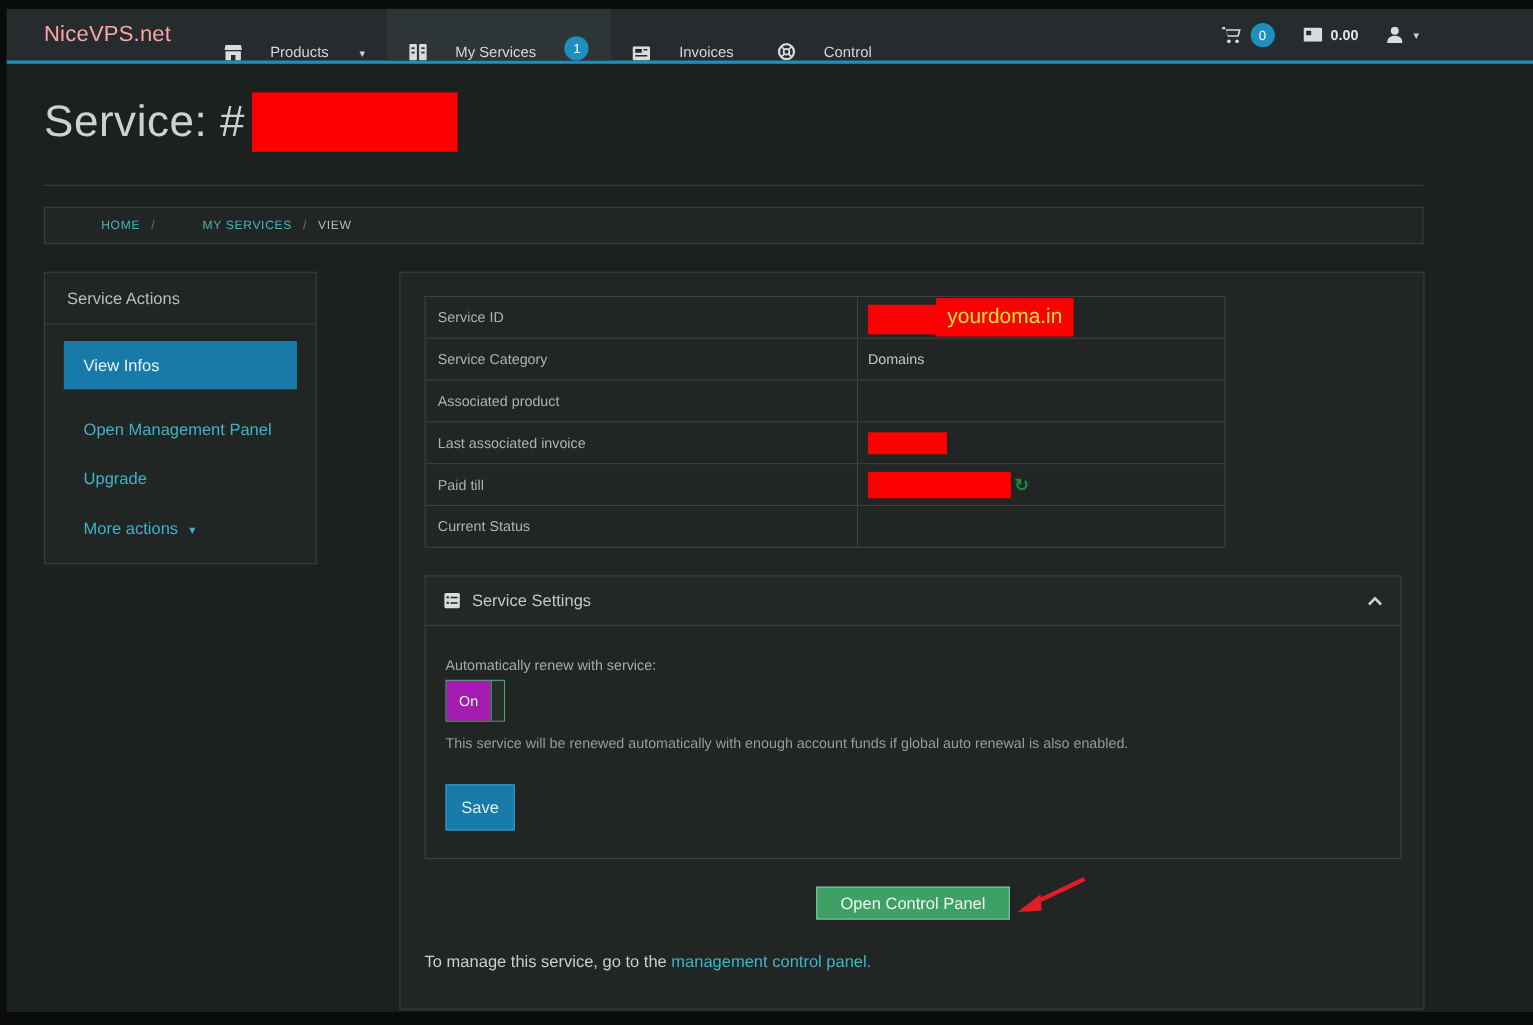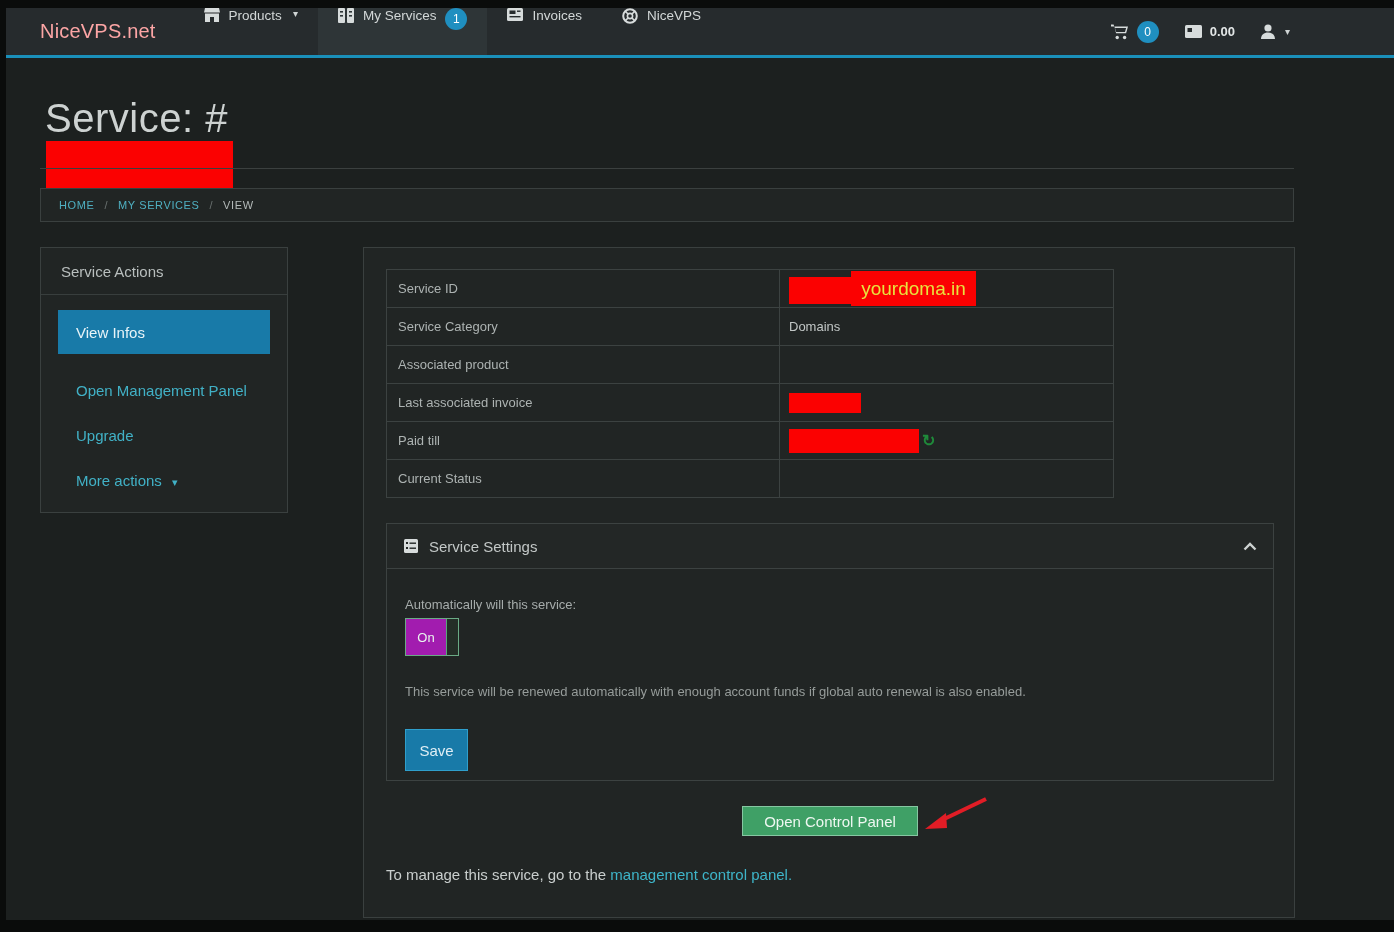--- a/index.html
+++ b/index.html
@@ -7,47 +7,47 @@
               font-family:"Liberation Sans", sans-serif; }
   .page { position:absolute; top:8px; left:6px; right:0; bottom:12px;
           background:#1c201f; overflow:hidden; }
 
   
   .navbar { position:absolute; top:0; left:0; right:0; height:50px;
             background:#262b2d; border-bottom:3px solid #1a90ba;
             display:flex; align-items:stretch; color:#cfd4d4; }
   .brand { display:flex; align-items:center; padding:0 28px 0 34px;
            font-size:20px; color:#fca5a5; letter-spacing:.2px;text-align:right; }
-  .nav-item { display:flex; align-items:flex-start; gap:9px; padding:0 20px;
+  .nav-item { display:flex; align-items:flex-end; gap:26px; padding:0 20px;
               font-size:13.5px; color:#d2d7d7; cursor:pointer; }
   .nav-item.active { background:#2e3537; }
   .nav-icon { display:inline-flex; color:#d7dcdc; }
   .caret { font-size:10px; color:#cfd4d4; margin-left:2px; }
   .badge { background:#1f8fc0; color:#fff; font-size:12px; min-width:22px;
            height:22px; border-radius:11px; display:inline-flex;
            align-items:center; justify-content:center; padding:0 6px; }
   .nav-right { margin-left:auto; display:flex; align-items:center;
                gap:26px; padding-right:104px; }
   .nav-right .cluster { display:flex; align-items:center; gap:8px; cursor:pointer; }
   .balance { font-size:13px; font-weight:bold; color:#e3e7e7; }
 
   
-  .page-title-row { position:absolute; top:88px; left:34px; display:flex; align-items:center;flex-direction:column; }
+  .page-title-row { position:absolute; top:76px; left:34px; display:flex; align-items:center; }
   .page-title { font-size:40px; font-weight:300; color:#cdd2d1; letter-spacing:.5px; }
   .redact { background:#fb0101; display:inline-block; }
   .title-redact { width:187px; height:54px; margin-left:6px; }
   .title-divider { position:absolute; top:160px; left:34px; width:1254px;
                    height:1px; background:#3b403f; }
 
   
   .breadcrumb { position:absolute; top:180px; left:34px; width:1254px; height:34px;
                 border:1px solid #3a403f; background:#212524; display:flex;
                 align-items:center; padding:0 18px; gap:10px;
                 font-size:11px; letter-spacing:.6px; }
-  .crumb-link { color:#4fb0c2; cursor:pointer; text-decoration:none; }
+  .crumb-link { color:#4fb0c2; cursor:pointer; text-decoration:none;margin-left:33px; }
   .crumb-sep { color:#6a7170; }
   .crumb-current { color:#b4bab9; }
 
   
   .sidebar { position:absolute; top:239px; left:34px; width:248px; height:266px;
              border:1px solid #3a403f; background:#212524; }
   .sidebar-title { font-size:15px; color:#b9bfbe; padding:15px 20px 14px 20px;
                    border-bottom:1px solid #383e3d; }
   .side-item-active { margin:15px 17px 0 17px; height:44px; background:#187aa8;
                       color:#e8f4f8; font-size:15px; display:flex;
@@ -86,21 +86,21 @@
                      font-size:15px; color:#c3c8c7; }
   .settings-header .chev { margin-left:auto; cursor:pointer; display:flex; color:#cdd2d1; }
   .settings-body { position:absolute; top:321px; left:22px; width:888px; height:212px;
                    border:1px solid #3c4241; border-top:none; padding:28px 18px 0 18px; }
   .renew-label { font-size:13px; color:#a6acab; }
   .toggle { margin-top:6px; width:54px; height:38px; border:1px solid #6aab85;
             display:flex; cursor:pointer; }
   .toggle-on { width:40px; background:#a21caf; color:#e9f6ee; font-size:13px;
                display:flex; align-items:center; justify-content:center; }
   .toggle-handle { flex:1; background:#242e27; border-left:1px solid #57a878; }
-  .renew-desc { margin-top:28px; font-size:13px; color:#969c9a; }
+  .renew-desc { margin-top:12px; font-size:13px; color:#969c9a; }
   .save-btn { margin-top:30px; width:63px; height:42px; background:#187aa8;
               border:1px solid #2f9fcc; color:#dfeef5; font-size:15px;
               font-family:inherit; cursor:pointer; }
 
   
   .ocp-btn { position:absolute; top:558px; left:378px; width:176px; height:30px;
              background:#3fa066; border:1.5px solid #86c7a2; color:#eef7f1;
              font-size:15px; font-family:inherit; cursor:pointer; }
   .anno-arrow { position:absolute; top:545px; left:556px; pointer-events:none; }
   .manage-line { position:absolute; top:618px; left:22px; font-size:15px; color:#c9cecd; }
@@ -153,21 +153,21 @@
     </div>
 
     <div class="nav-item">
       <span class="nav-icon">
         <svg width="16" height="16" viewBox="0 0 16 16" fill="none" stroke="currentColor">
             <circle cx="8" cy="8" r="6.8" stroke-width="2"></circle>
             <circle cx="8" cy="8" r="2.6" stroke-width="1.6"></circle>
             <path d="M3.4 3.4l2.6 2.6M12.6 3.4l-2.6 2.6M3.4 12.6l2.6-2.6M12.6 12.6l-2.6-2.6" stroke-width="1.6"></path>
           </svg>
       </span>
-      <span>NiceVPS</span>
+      <span>Control</span>
     </div>
 
     <div class="nav-right">
       <div class="cluster">
         <span class="nav-icon">
           <svg width="18" height="16" viewBox="0 0 18 16" fill="currentColor">
               <path d="M0 .5h2.6l.6 2H17l-1.9 6.8H5.1L3.4 2.5H.0z M4 4l1.2 4h8.8l1.1-4z" fill-rule="evenodd"></path>
               <circle cx="6.2" cy="13.5" r="1.7"></circle>
               <circle cx="13.6" cy="13.5" r="1.7"></circle>
             </svg>
@@ -269,21 +269,21 @@
       </span>
       <span>Service Settings</span>
       <span class="chev">
         <svg width="14" height="9" viewBox="0 0 14 9" fill="none" stroke="currentColor" stroke-width="2.4">
             <path d="M1.5 7.5 7 2l5.5 5.5"></path>
           </svg>
       </span>
     </div>
 
     <div class="settings-body">
-      <div class="renew-label">Automatically will this service:</div>
+      <div class="renew-label">Automatically renew with service:</div>
       <div class="toggle">
         <div class="toggle-on">On</div>
         <div class="toggle-handle"></div>
       </div>
       <div class="renew-desc">This service will be renewed automatically with enough account funds if global auto renewal is also enabled.</div>
       <button class="save-btn">Save</button>
     </div>
 
     <button class="ocp-btn">Open Control Panel</button>
     <span class="anno-arrow">

